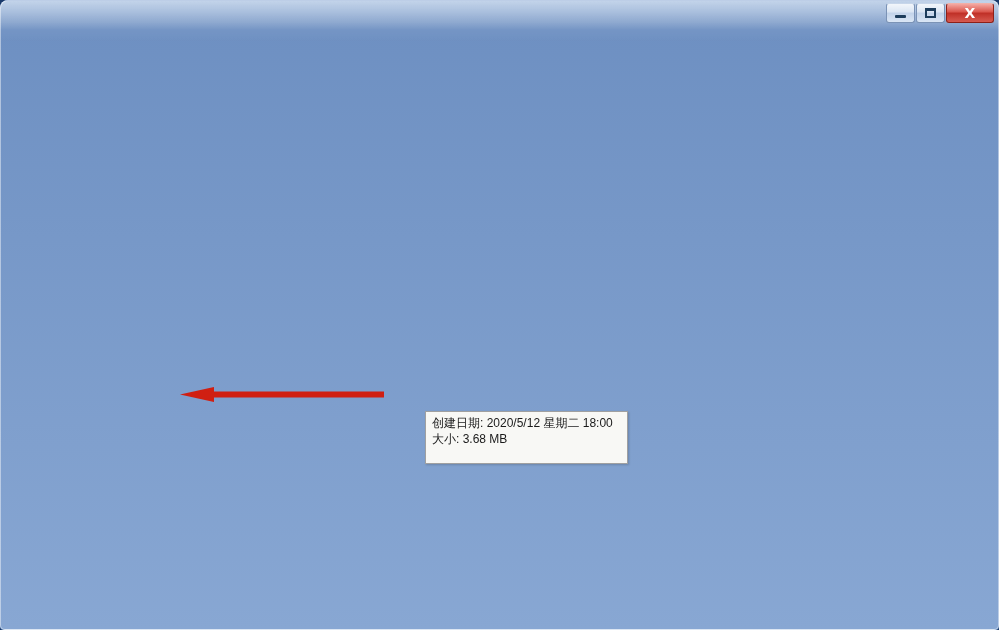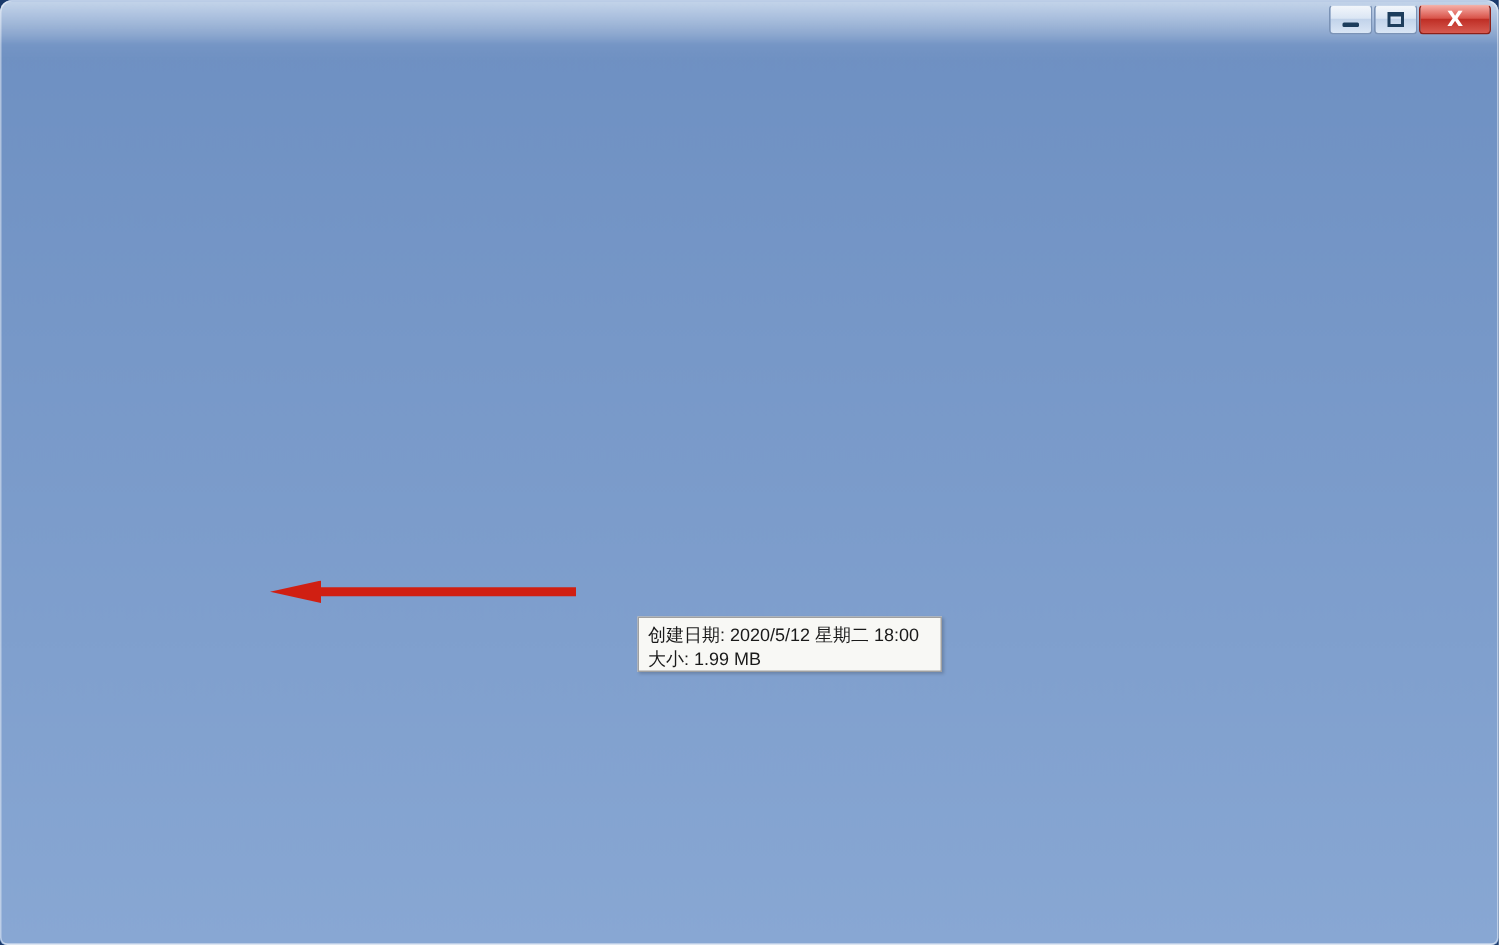--- a/index.html
+++ b/index.html
@@ -452,21 +452,21 @@
     line-height: 13px;
   }
 
   
   #redarrow { position: absolute; left: 180px; top: 387px; width: 205px; height: 15px; pointer-events: none; z-index: 30;}
 
   
   #tooltip {
     position: absolute; left: 425px; top: 411px; width: 203px;
     background: #f8f8f5; border: 1px solid #a0a0a0;
-    padding: 3px 6px 0 6px; z-index: 40;
+    padding: 3px 6px 16px 6px; z-index: 40;
     box-shadow: 1px 1px 2px rgba(0,0,0,.18);
   }
   #tooltip div { font-size: 12px; color: #1a1a1a; line-height: 16px; white-space: nowrap; }
 
   
   #listsbar {
     position: absolute; right: 0; top: 0; bottom: 0; width: 16px;
     background: #f4f4f4; border-left: 1px solid #e1e1e1;
   }
   #listsbar .arrow {
@@ -987,16 +987,16 @@
 
   <div class="glassframe"></div>
 
   <svg id="redarrow" viewBox="0 0 205 15">
     <line x1="204" y1="7.5" x2="32" y2="7.5" stroke="#d01f12" stroke-width="6"></line>
     <polygon points="0,7.5 34,0 34,15" fill="#d01f12"></polygon>
   </svg>
 
   <div id="tooltip">
     <div>创建日期: 2020/5/12 星期二 18:00</div>
-    <div>大小: 1.99 MB</div>
+    <div>大小: 3.68 MB</div>
   </div>
 
 </div>
 
 </body></html>

